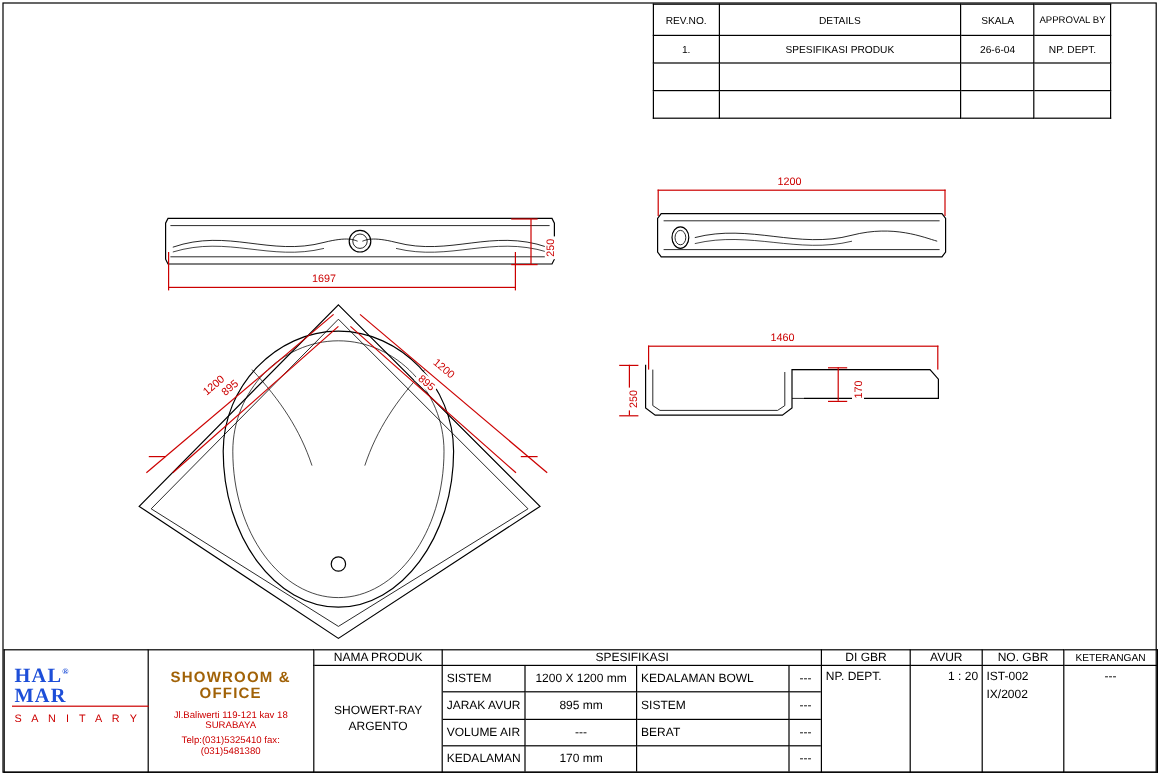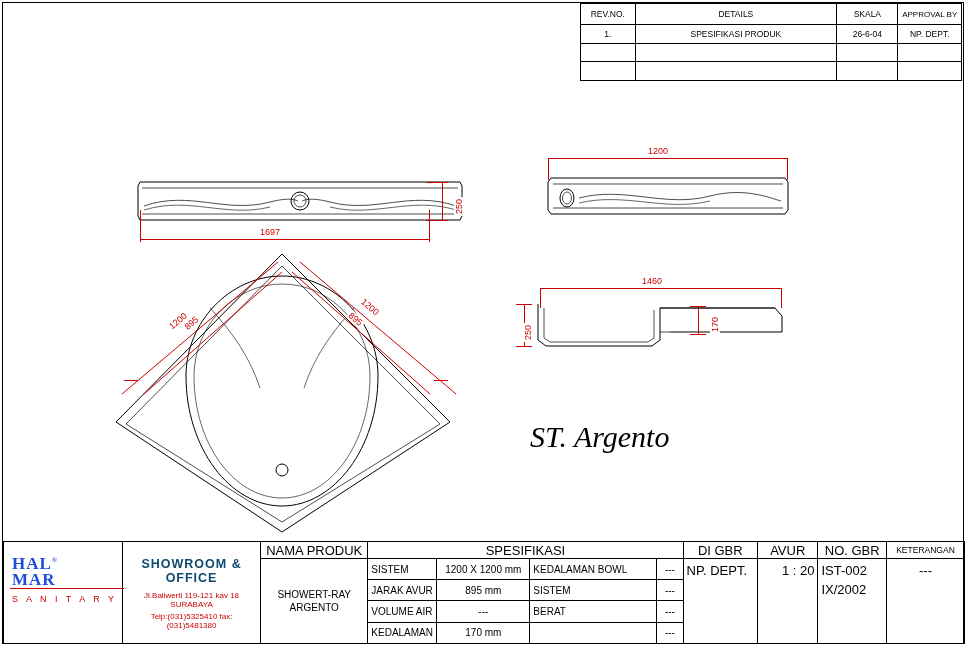--- a/index.html
+++ b/index.html
@@ -2,21 +2,21 @@
 <html><head>
 <meta charset="utf-8">
 <style>
   html,body{margin:0;padding:0;background:#fff;}
   body{width:968px;height:647px;position:relative;font-family:"Liberation Sans",sans-serif;color:#000;overflow:hidden;}
   .sheet{position:absolute;left:0;top:0;width:968px;height:647px;}
   .frame{position:absolute;left:2px;top:2px;width:962px;height:642px;border:1px solid #000;box-sizing:border-box;}
   .abs{position:absolute;}
   .ctr{text-align:center;}
   
-  #rev-table{position:absolute;left:580px;top:3px;width:382px;height:78px;}
+  #rev-table{position:absolute;left:544px;top:3px;width:382px;height:96px;}
   #rev-table table{border-collapse:collapse;width:100%;height:100%;font-size:8.5px;}
   #rev-table td,#rev-table th{border:1px solid #000;text-align:center;font-weight:normal;padding:0;}
   .c-rev{width:48px;}
   .c-det{width:180px;}
   .c-date{width:54px;}
   .c-app{width:56px;}
   .rowh{height:16px;}
   .rowb{height:14px;}
   
   #title-block{position:absolute;left:3px;top:541px;width:962px;height:103px;}
@@ -30,27 +30,27 @@
   .skala-cell{width:55px;}
   .nogbr-cell{width:63px;}
   .ket-cell{width:72px;text-align:center;}
   .inner{border-collapse:collapse;width:100%;height:100%;}
   .inner td{border:1px solid #000;padding:0 3px;height:19px;font-size:10px;}
   .nb-top{border-top:none !important;}
   .nb-left{border-left:none !important;}
   .nb-right{border-right:none !important;}
   .nb-bottom{border-bottom:none !important;}
   .small{font-size:8px;}
-  .mid{font-size:13px;}
+  .mid{font-size:10px;}
   .logo-box{position:relative;width:100%;height:100%;}
   .halmar{position:absolute;left:8px;top:10px;color:#1d4ed8;font-family:"Liberation Serif",serif;font-weight:bold;font-size:17px;line-height:16px;letter-spacing:1px;}
   .halmar-line{position:absolute;left:6px;top:46px;width:114px;height:1px;background:#cc0000;}
   .sanitary{position:absolute;left:8px;top:52px;color:#cc0000;font-size:9px;letter-spacing:3px;font-weight:normal;}
   .reg{font-size:7px;vertical-align:super;}
-  .showroom-t{font-size:12.5px;letter-spacing:1px;font-weight:bold;color:#0c4a6e;margin-top:2px;}
+  .showroom-t{font-size:12.5px;letter-spacing:1px;font-weight:bold;color:#a16207;margin-top:2px;}
   .addr{font-size:8px;color:#cc0000;margin-top:6px;}
   .addr2{font-size:8px;color:#cc0000;margin-top:3px;}
   .product-name{font-size:10px;line-height:13px;}
   .argento-title{position:absolute;left:530px;top:420px;font-family:"Liberation Serif",serif;font-style:italic;font-size:30px;}
   
   .dimline{position:absolute;background:#cc0000;}
   .h-dim{height:1px;}
   .v-dim{width:1px;}
   .dimtext{position:absolute;color:#cc0000;font-size:9px;background:#fff;padding:0 2px;white-space:nowrap;}
   .rot90{transform:rotate(-90deg);transform-origin:left top;}
@@ -193,21 +193,20 @@
     <div class="dimline h-dim" style="left:4px;top:42px;width:16px;"></div>
     <div class="dimtext rot90" style="left:11px;top:38px;">250</div>
   </div>
   <div class="abs" style="left:690px;top:306px;">
     <div class="dimline v-dim" style="left:8px;top:0;height:28px;"></div>
     <div class="dimline h-dim" style="left:0;top:0;width:16px;"></div>
     <div class="dimline h-dim" style="left:0;top:28px;width:16px;"></div>
     <div class="dimtext rot90" style="left:20px;top:28px;">170</div>
   </div>
 
-  <div class="argento-title">ST. Argento</div>
 
   <div id="title-block">
     <table>
       <tbody>
           <tr>
         <td class="logo-cell" rowspan="5">
           <div class="logo-box">
             <div class="halmar">
               <span>HAL</span><span class="reg">®</span><br>
               <span>MAR</span>

